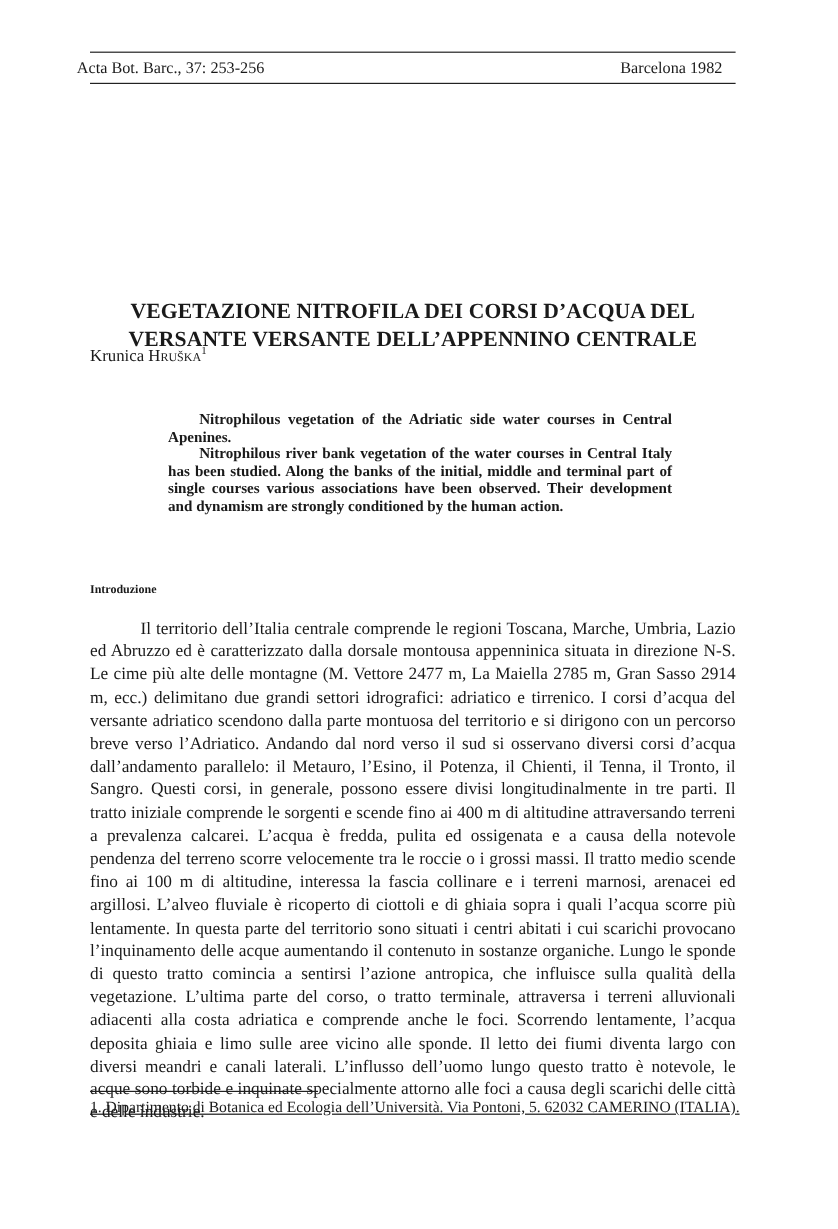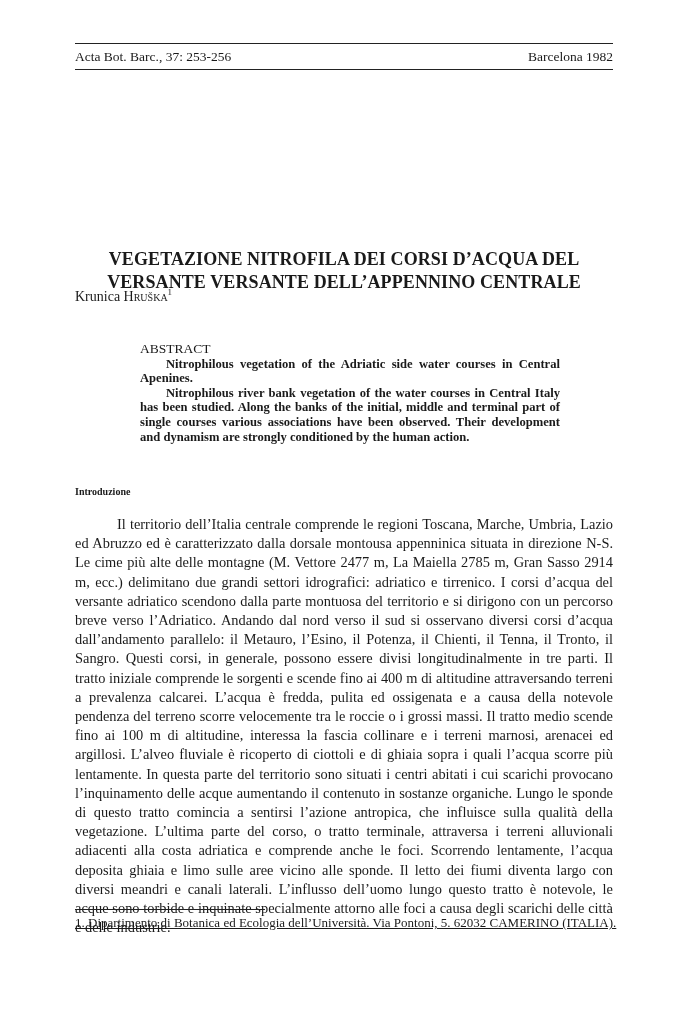--- a/index.html
+++ b/index.html
@@ -4,21 +4,21 @@
   <style>
     html, body { margin: 0; padding: 0; background: #ffffff; }
     body {
       width: 698px; height: 1024px; position: relative; overflow: hidden;
       font-family: "Liberation Serif", "DejaVu Serif", serif; color: #1a1a1a;
     }
     .rule { position: absolute; left: 75px; width: 538px; height: 1px; background: #222; }
     .rule.top { top: 43px; }
     .rule.bottom { top: 69px; }
     .running-head {
-      position: absolute; top: 48px; left: 75px; width: 538px;
+      position: absolute; top: 48px; left: 64px; width: 538px;
       display: flex; justify-content: space-between; font-size: 13.5px; line-height: 18px;
     }
     .title {
       position: absolute; top: 216px; left: 75px; width: 538px;
       text-align: center; font-weight: bold; font-size: 18px; line-height: 23px; letter-spacing: 0.1px; margin-top: 32px;
     }
     .author {
       position: absolute; top: 287px; left: 75px; width: 538px; text-align: left; font-size: 14px;
     }
     .author .sc { font-variant: small-caps; }
@@ -53,21 +53,20 @@
   <div>VEGETAZIONE NITROFILA DEI CORSI D’ACQUA DEL</div>
   <div>VERSANTE VERSANTE DELL’APPENNINO CENTRALE</div>
 </div>
 
 <div class="author">
   <span>Krunica</span>
   <span class="sc">Hruška</span><sup>1</sup>
 </div>
 
 <div class="abstract">
-  <div class="label">ABSTRACT</div>
   <p class="subtitle">Nitrophilous vegetation of the Adriatic side water courses in Central Apenines.</p>
   <p>Nitrophilous river bank vegetation of the water courses in Central Italy has been studied. Along the banks of the initial, middle and terminal part of single courses various associations have been observed. Their development and dynamism are strongly conditioned by the human action.</p>
 </div>
 
 <div class="section-heading">Introduzione</div>
 <p class="body-text">Il territorio dell’Italia centrale comprende le regioni Toscana, Marche, Umbria, Lazio ed Abruzzo ed è caratterizzato dalla dorsale montousa appenninica situata in direzione N-S. Le cime più alte delle montagne (M. Vettore 2477 m, La Maiella 2785 m, Gran Sasso 2914 m, ecc.) delimitano due grandi settori idrografici: adriatico e tirrenico. I corsi d’acqua del versante adriatico scendono dalla parte montuosa del territorio e si dirigono con un percorso breve verso l’Adriatico. Andando dal nord verso il sud si osservano diversi corsi d’acqua dall’andamento parallelo: il Metauro, l’Esino, il Potenza, il Chienti, il Tenna, il Tronto, il Sangro. Questi corsi, in generale, possono essere divisi longitudinalmente in tre parti. Il tratto iniziale comprende le sorgenti e scende fino ai 400 m di altitudine attraversando terreni a prevalenza calcarei. L’acqua è fredda, pulita ed ossigenata e a causa della notevole pendenza del terreno scorre velocemente tra le roccie o i grossi massi. Il tratto medio scende fino ai 100 m di altitudine, interessa la fascia collinare e i terreni marnosi, arenacei ed argillosi. L’alveo fluviale è ricoperto di ciottoli e di ghiaia sopra i quali l’acqua scorre più lentamente. In questa parte del territorio sono situati i centri abitati i cui scarichi provocano l’inquinamento delle acque aumentando il contenuto in sostanze organiche. Lungo le sponde di questo tratto comincia a sentirsi l’azione antropica, che influisce sulla qualità della vegetazione. L’ultima parte del corso, o tratto terminale, attraversa i terreni alluvionali adiacenti alla costa adriatica e comprende anche le foci. Scorrendo lentamente, l’acqua deposita ghiaia e limo sulle aree vicino alle sponde. Il letto dei fiumi diventa largo con diversi meandri e canali laterali. L’influsso dell’uomo lungo questo tratto è notevole, le acque sono torbide e inquinate specialmente attorno alle foci a causa degli scarichi delle città e delle industrie.</p>
 
 <div class="fn-rule"></div>
 <div class="footnote">1. Dipartimento di Botanica ed Ecologia dell’Università. Via Pontoni, 5. 62032 CAMERINO (ITALIA).</div>
 

